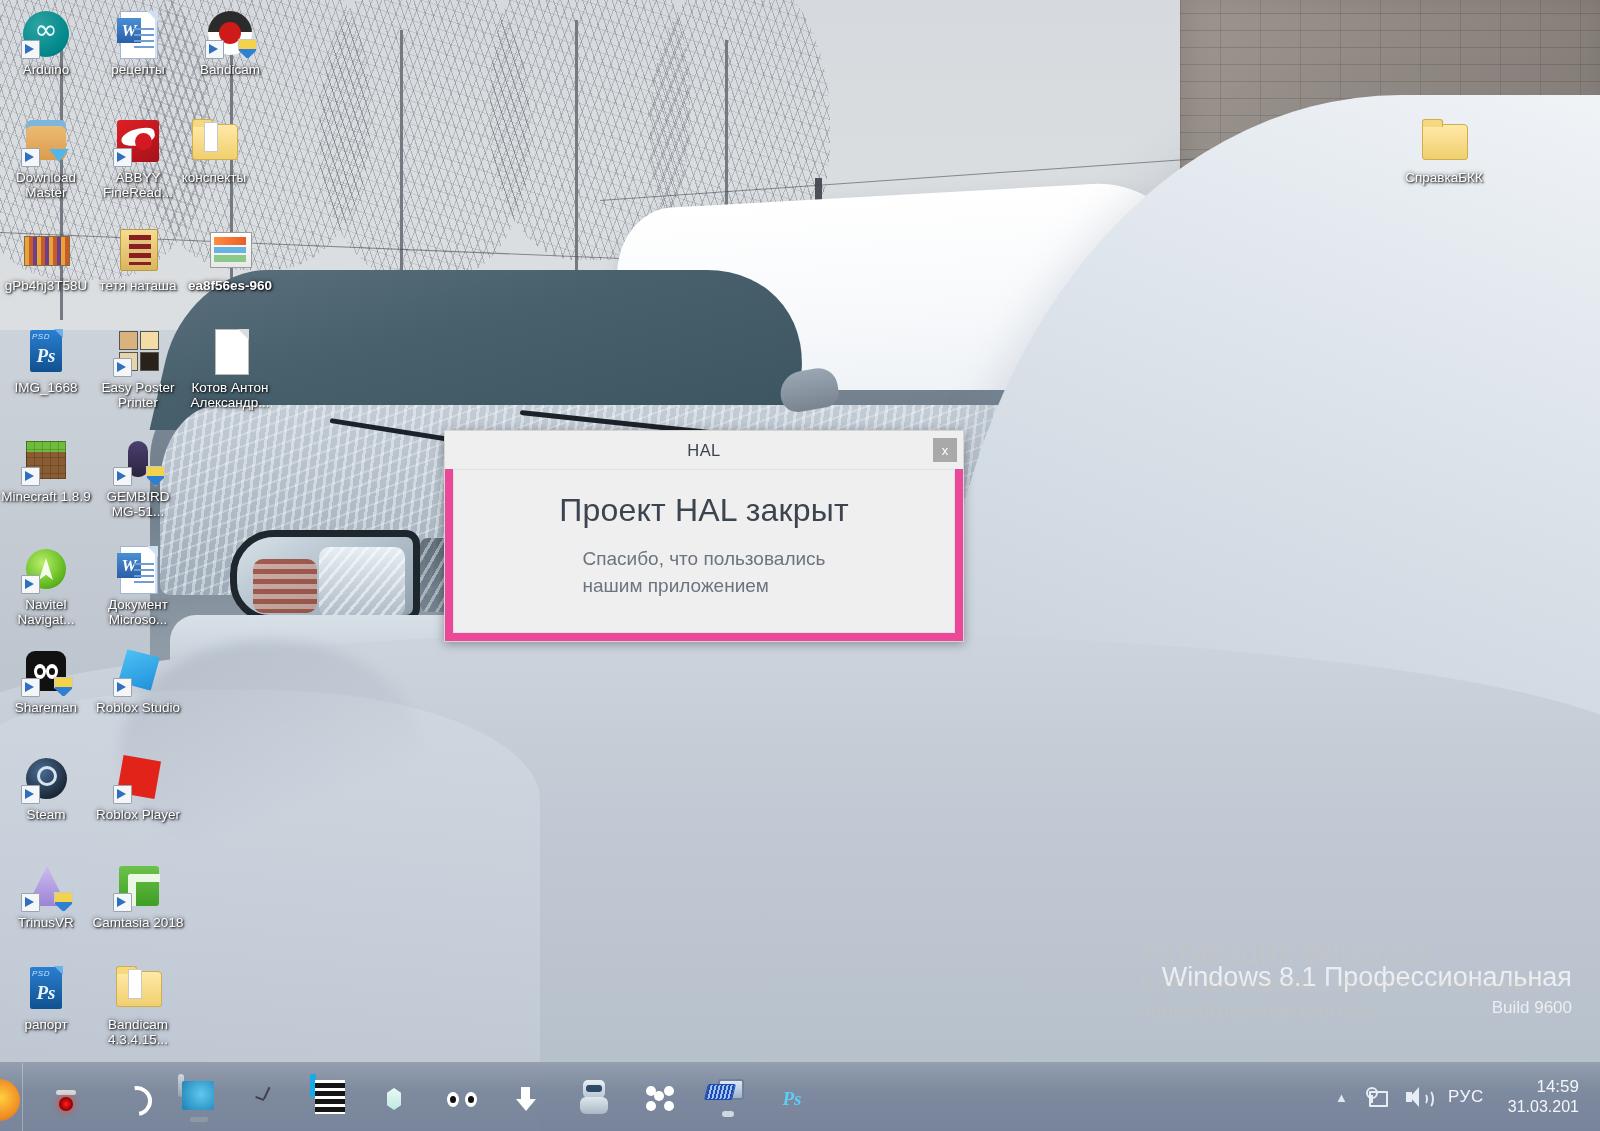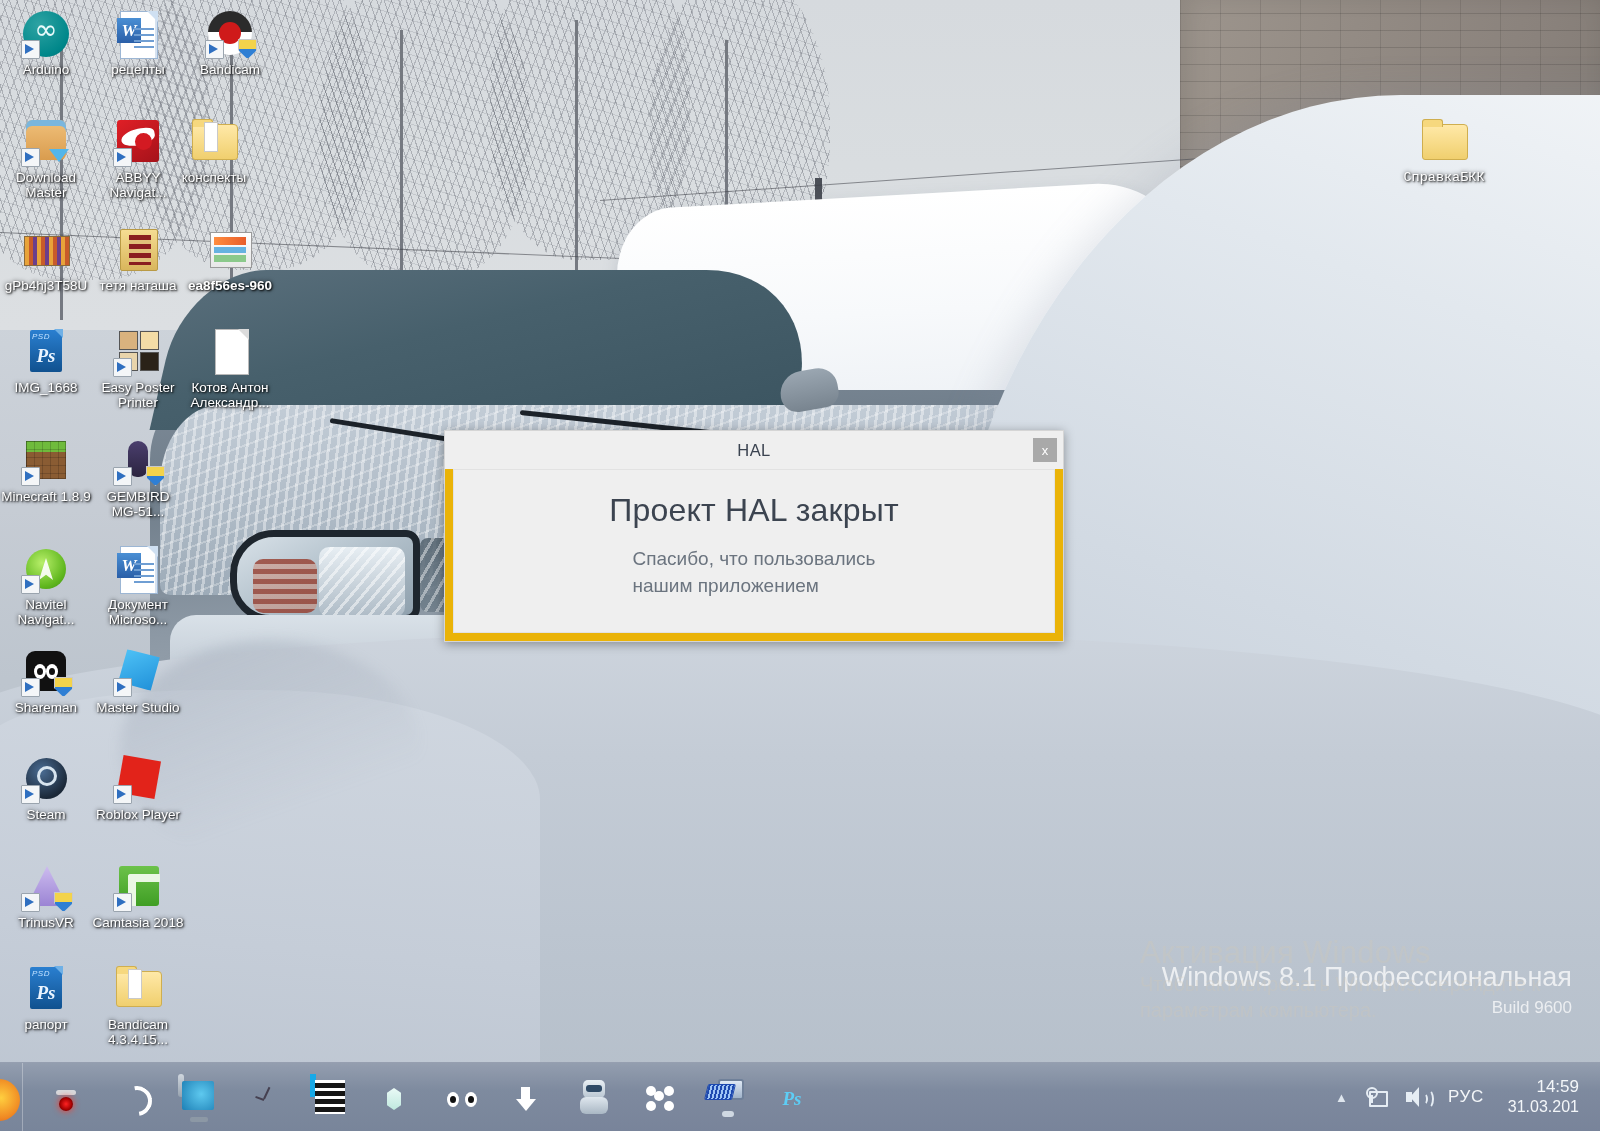--- a/index.html
+++ b/index.html
@@ -573,22 +573,22 @@
   }
   .ico-book:after{
     content:""; position:absolute; left:8px; top:5px; width:22px;height:30px;
     background: repeating-linear-gradient(to bottom, #8a1f20 0 5px, #e0c27a 5px 9px);
   }
 
   
   #dialog {
     position: absolute;
     left: 444px; top: 430px;
-    width: 620px;
-    background: #eab308;
+    width: 520px;
+    background: #ec4899;
     box-shadow: 0 2px 10px rgba(0,0,0,.35);
     border: 1px solid #d5d5d5;
     box-sizing: border-box;
   }
   #dialog .titlebar {
     position: relative;
     height: 38px;
     display: flex;
     align-items: center;
     justify-content: center;
@@ -859,21 +859,21 @@
         <span class="ico-dlmaster"></span>
           <span class="shortcut-arrow"></span>
       </div>
       <div class="cap">Download Master</div>
     </div>
     <div class="dicon" style="left:92px;top:118px;">
       <div class="glyph">
         <span class="ico-abbyy"></span>
           <span class="shortcut-arrow"></span>
       </div>
-      <div class="cap">ABBYY Navigat...</div>
+      <div class="cap">ABBYY FineRead...</div>
     </div>
     <div class="dicon" style="left:168px;top:118px;">
       <div class="glyph">
         <span class="ico-folder">
             <i class="sheet"></i>
           </span>
       </div>
       <div class="cap">конспекты</div>
     </div>
 
@@ -974,21 +974,21 @@
         <span class="shortcut-arrow"></span>
           <span class="shield-badge"></span>
       </div>
       <div class="cap">Shareman</div>
     </div>
     <div class="dicon" style="left:92px;top:648px;">
       <div class="glyph">
         <span class="ico-robloxstudio"></span>
           <span class="shortcut-arrow"></span>
       </div>
-      <div class="cap">Master Studio</div>
+      <div class="cap">Roblox Studio</div>
     </div>
 
     <div class="dicon" style="left:0px;top:755px;">
       <div class="glyph">
         <span class="ico-steam"></span>
           <span class="shortcut-arrow"></span>
       </div>
       <div class="cap">Steam</div>
     </div>
     <div class="dicon" style="left:92px;top:755px;">
@@ -1027,21 +1027,21 @@
     <div class="dicon" style="left:92px;top:965px;">
       <div class="glyph">
         <span class="ico-folder">
             <i class="sheet"></i>
           </span>
       </div>
       <div class="cap">Bandicam 4.3.4.15...</div>
     </div>
   </div>
 
-  <div class="dicon" style="left:1398px;top:118px;font-family:Liberation Mono, monospace;">
+  <div class="dicon" style="left:1398px;top:118px;">
     <div class="glyph">
       <span class="ico-folder"></span>
     </div>
     <div class="cap">СправкаБКК</div>
   </div>
 
   <div id="dialog">
     <div class="titlebar">
       <span class="title">HAL</span>
       <button class="close-btn">x</button>

